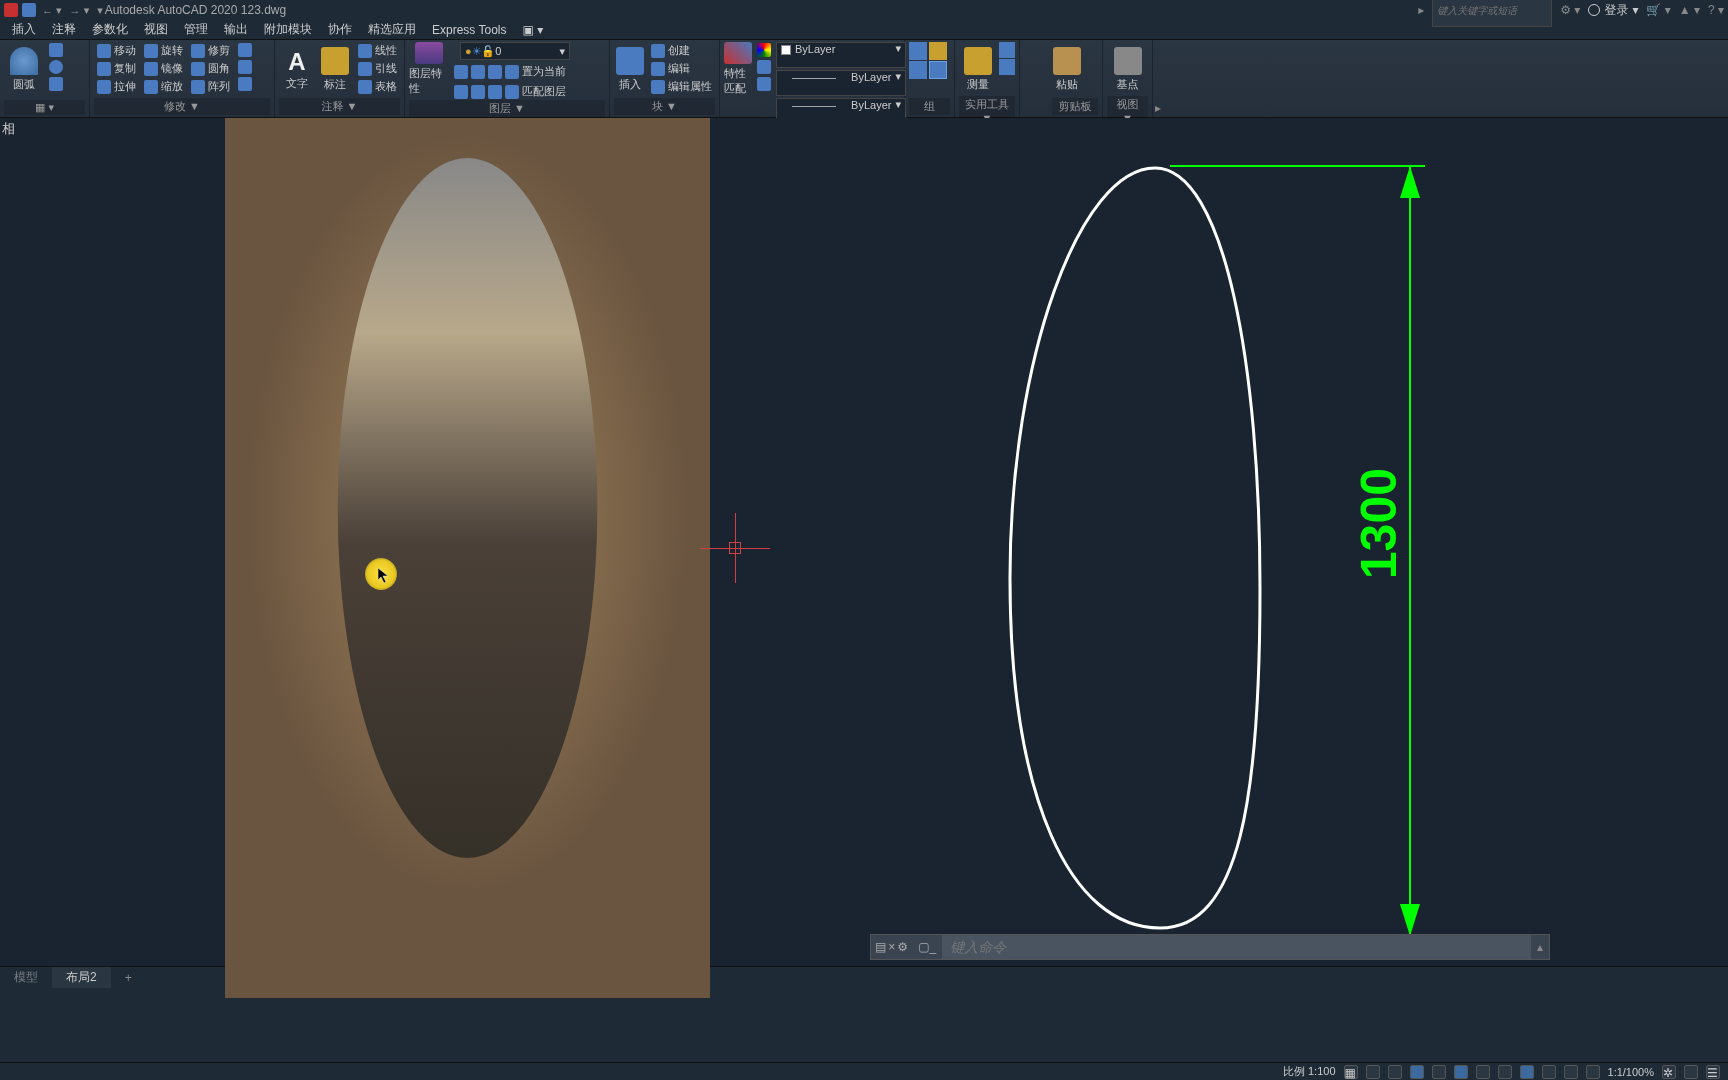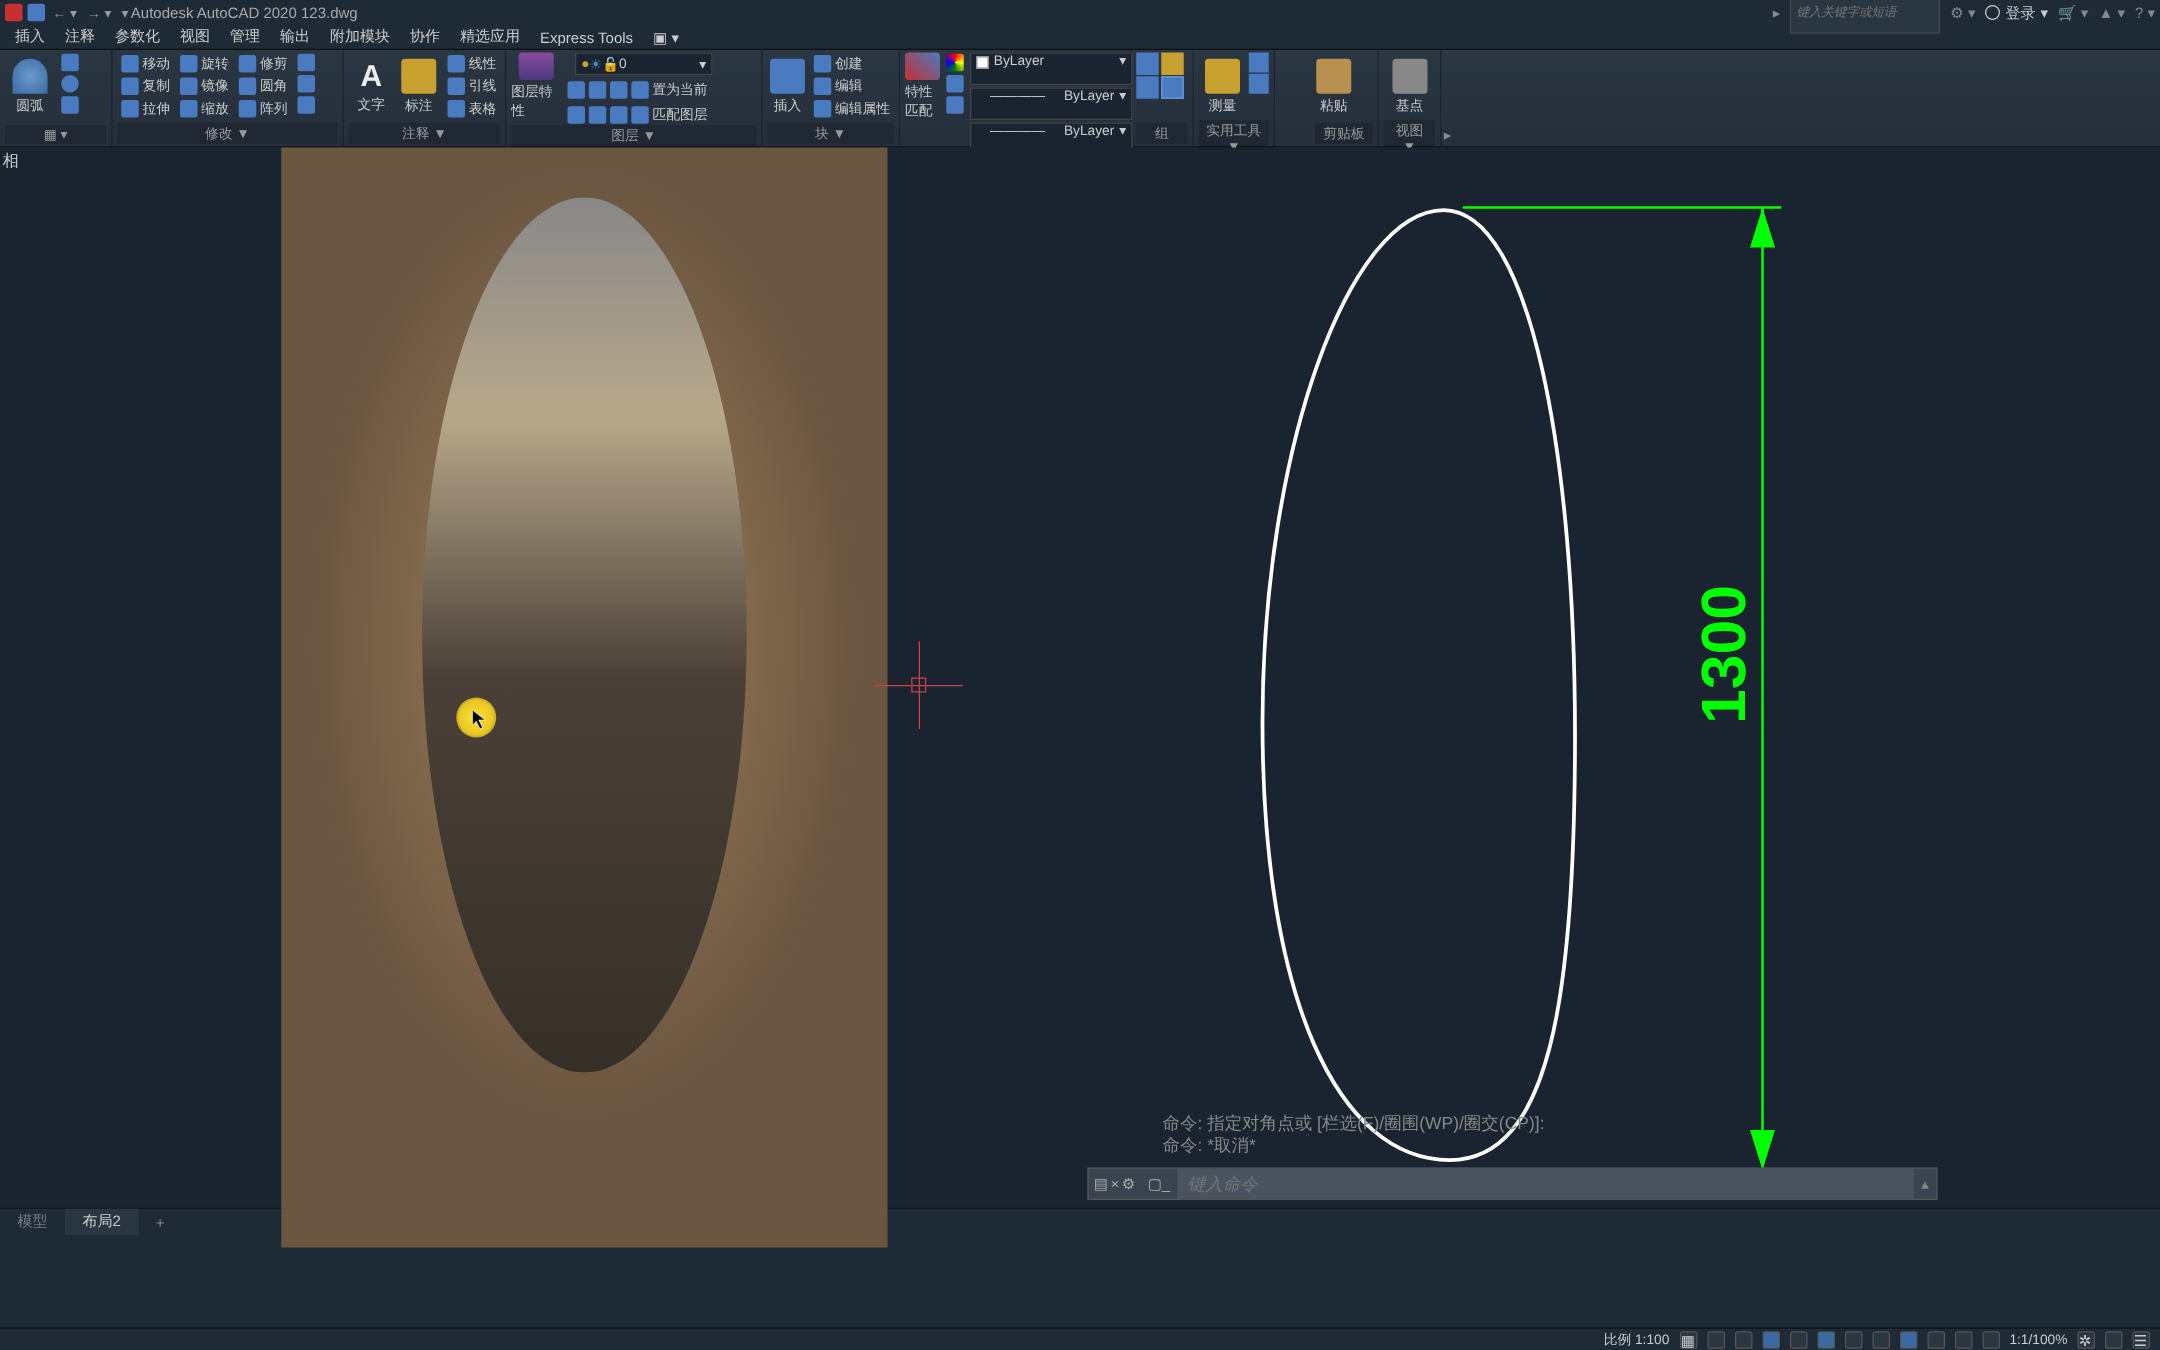--- a/index.html
+++ b/index.html
@@ -388,24 +388,20 @@
 
   <svg class="dim-svg" width="270" height="790">
     <line x1="0" y1="8" x2="255" y2="8" stroke="#00ff00" stroke-width="2"></line>
     <line x1="0" y1="778" x2="255" y2="778" stroke="#00ff00" stroke-width="2"></line>
     <line x1="240" y1="8" x2="240" y2="778" stroke="#00ff00" stroke-width="2"></line>
     <polygon points="240,8 230,40 250,40" fill="#00ff00"></polygon>
     <polygon points="240,778 230,746 250,746" fill="#00ff00"></polygon>
   </svg>
   <div class="dim-text">1300</div>
 
-  <div class="cmd-history">
-    <div>命令: 指定对角点或 [栏选(F)/圈围(WP)/圈交(CP)]:</div>
-    <div>命令: *取消*</div>
-  </div>
 
   <div class="cmd-bar">
     <div class="cmd-btns">
       <span>▤</span>
       <span>×</span>
       <span>⚙</span>
     </div>
     <span style="padding:0 6px;color:#aaa;">▢_</span>
     <input class="cmd-input" placeholder="键入命令" style="">
     <span style="padding:0 6px;color:#888;">▴</span>

